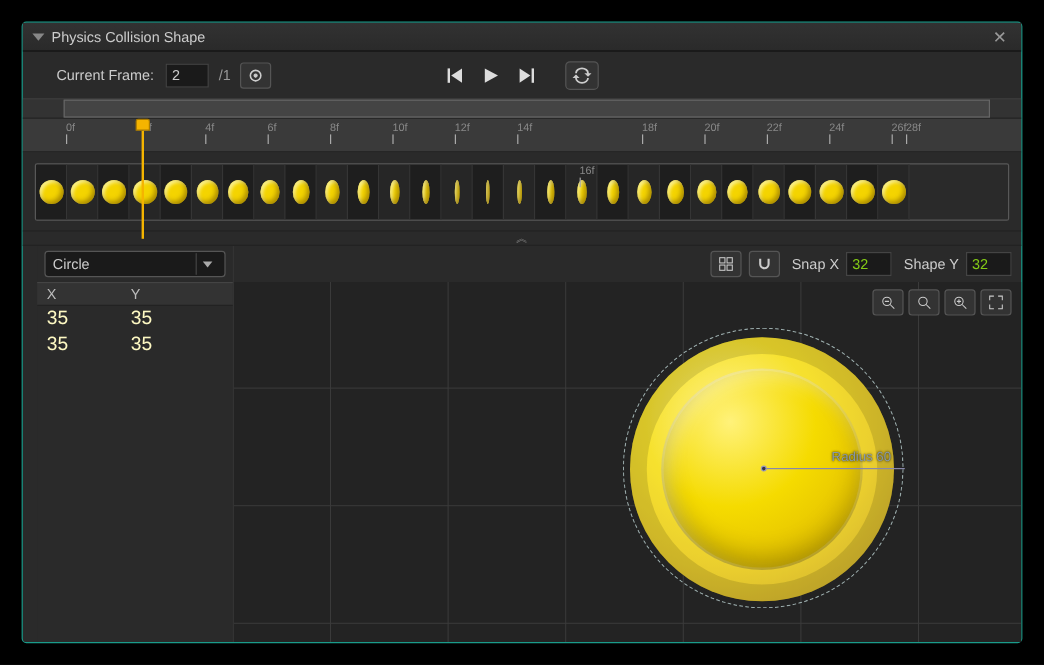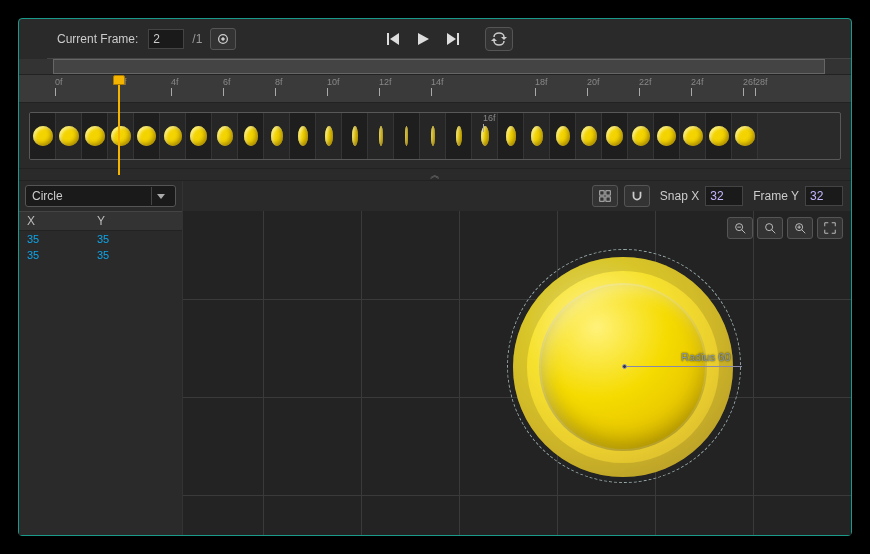--- a/index.html
+++ b/index.html
@@ -11,22 +11,22 @@
   display: flex; flex-direction: column;
 }
 .titlebar {
   height: 24px; display: flex; align-items: center; padding: 0 8px;
   color: #ccc; font-size: 12px; border-bottom: 1px solid #111;
   background: linear-gradient(to bottom,#323232,#2a2a2a);
 }
 .titlebar .chev { margin-right: 6px; width:0;height:0;border-left:5px solid transparent;border-right:5px solid transparent;border-top:6px solid #888; cursor:pointer;}
 .titlebar .close { margin-left:auto; font-size:14px; color:#999; cursor:pointer; padding:0 4px;}
 .toolbar {
-  height: 40px; display: flex; align-items: center; padding: 0 10px; gap: 6px;
-  color: #ccc; font-size: 12px; border-bottom: 1px solid #444; margin-left: 28px;
+  height: 40px; display: flex; align-items: center; padding: 0 28px; gap: 6px;
+  color: #ccc; font-size: 12px; border-bottom: 1px solid #444;
 }
 .toolbar .label { margin-right:4px; }
 .toolbar input.num { width: 36px; background:#1a1a1a; color:#ccc; border:1px solid #444; padding:2px 4px; font-size:12px; }
 .toolbar .slash { color:#999; margin:0 2px; }
 .iconbtn {
   width:26px; height:22px; border:1px solid #555; background:#333; border-radius:3px;
   display:inline-flex; align-items:center; justify-content:center; cursor:pointer;
 }
 .iconbtn svg { width:14px; height:14px; stroke:#ccc; fill:#ccc; }
 .playback { position:absolute; left:50%; transform:translateX(-50%); display:flex; gap:14px; align-items:center; }
@@ -61,37 +61,37 @@
   width:26px; height:46px; display:flex; align-items:center; justify-content:center;
   border-right:1px solid #353535;
 }
 .cell:nth-child(odd){ background:#1e1e1e; }
 .cell:nth-child(even){ background:#262626; }
 .coin { background:#f4d400; border-radius:50%; box-shadow: inset -2px -2px 4px rgba(120,90,0,0.6), inset 2px 2px 3px rgba(255,255,200,0.7); }
 .collapse {
   height:12px; display:flex; align-items:center; justify-content:center;
   background:#2a2a2a; border-bottom:1px solid #222; color:#777; font-size:10px; cursor:pointer;
 }
-.lower { flex:1; display:flex; flex-direction:row; }
+.lower { flex:1; display:flex; flex-direction:row;padding-left:12px; }
 .leftpan { width:164px; background:#2a2a2a; border-right:1px solid #333; }
 .shapebar { height:30px; display:flex; align-items:center; padding:4px 6px; gap:4px; }
 .combo {
   flex:1; height:22px; background:#1a1a1a; border:1px solid #555; border-radius:3px;
   display:flex; align-items:center; padding:0 6px; color:#ccc; font-size:12px; cursor:pointer;
 }
 .combo .dd { margin-left:auto; width:18px; height:18px; border-left:1px solid #444; display:flex;align-items:center;justify-content:center;}
 .combo .dd .tri { width:0;height:0;border-left:4px solid transparent;border-right:4px solid transparent;border-top:5px solid #aaa;}
 .xyhdr { display:flex; background:#333; color:#bbb; font-size:12px; padding:2px 8px; border-top:1px solid #444; border-bottom:1px solid #222;}
 .xyhdr span { width:70px; }
-.xyrow { display:flex; color:#0ea5e9; font-size:11px; padding:2px 8px;}
+.xyrow { display:flex; color:#fef9c3; font-size:16px; padding:2px 8px;}
 .xyrow span { width:70px; }
 .rightpan { flex:1; display:flex; flex-direction:column; position:relative; }
 .viewbar { height:30px; display:flex; align-items:center; justify-content:flex-end; gap:6px; padding:0 8px; color:#ccc; font-size:12px; }
 .viewbar .snaplab { margin-left:4px; }
-.viewbar input.num { width:38px; background:#1a1a1a; color:#c4b5fd; border:1px solid #444; padding:2px 4px; font-size:12px; }
+.viewbar input.num { width:38px; background:#1a1a1a; color:#84cc16; border:1px solid #444; padding:2px 4px; font-size:12px; }
 .canvaswrap { flex:1; position:relative; background:#232323; overflow:hidden; }
 .grid { position:absolute; left:0; right:0; top:0; bottom:0;
   background-image:
     linear-gradient(to right, #3a3a3a 1px, transparent 1px),
     linear-gradient(to bottom, #3a3a3a 1px, transparent 1px);
   background-size: 98px 98px;
   background-position: -18px -10px;
 }
 .ztools { position:absolute; right:8px; top:6px; display:flex; gap:4px; }
 .coinbig {
@@ -112,20 +112,25 @@
 }
 .radline { position:absolute; left:441px; top:155px; width:118px; height:1px; background:#88a; }
 .radlabel { position:absolute; left:498px; top:140px; color:#89a; font-size:11px; text-shadow:0 0 2px #000;}
 .center-dot { position:absolute; left:439px; top:153px; width:5px; height:5px; background:#334; border:1px solid #99b; border-radius:50%; }
 </style>
 </head>
 <body>
 
 <div class="window">
 
+  <div class="titlebar">
+    <div class="chev"></div>
+    <span>Physics Collision Shape</span>
+    <span class="close">✕</span>
+  </div>
 
   <div class="toolbar" style="position:relative;">
     <span class="label">Current Frame:</span>
     <input class="num" value="2" style="">
     <span class="slash">/1</span>
     <span class="iconbtn">
       <svg viewBox="0 0 16 16">
           <circle cx="8" cy="8" r="5" fill="none" stroke="#ccc" stroke-width="1.5"></circle>
           <circle cx="8" cy="8" r="1.5"></circle>
         </svg>
@@ -358,21 +363,21 @@
               <rect x="9" y="9" width="5" height="5" fill="none" stroke="#ccc"></rect>
             </svg>
           </span>
         <span class="iconbtn">
             <svg viewBox="0 0 16 16">
               <path d="M4 3 v5 a4 4 0 0 0 8 0 v-5" fill="none" stroke="#ccc" stroke-width="2"></path>
             </svg>
           </span>
         <span class="snaplab">Snap X</span>
         <input class="num" value="32" style="">
-        <span class="snaplab">Frame Y</span>
+        <span class="snaplab">Shape Y</span>
         <input class="num" value="32" style="">
       </div>
       <div class="canvaswrap">
         <div class="grid"></div>
         <div class="ztools">
           <span class="iconbtn">
               <svg viewBox="0 0 16 16">
                 <circle cx="7" cy="7" r="4" fill="none" stroke="#ccc"></circle>
                 <line x1="10" y1="10" x2="14" y2="14" stroke="#ccc"></line>
                 <line x1="5" y1="7" x2="9" y2="7" stroke="#ccc"></line>

